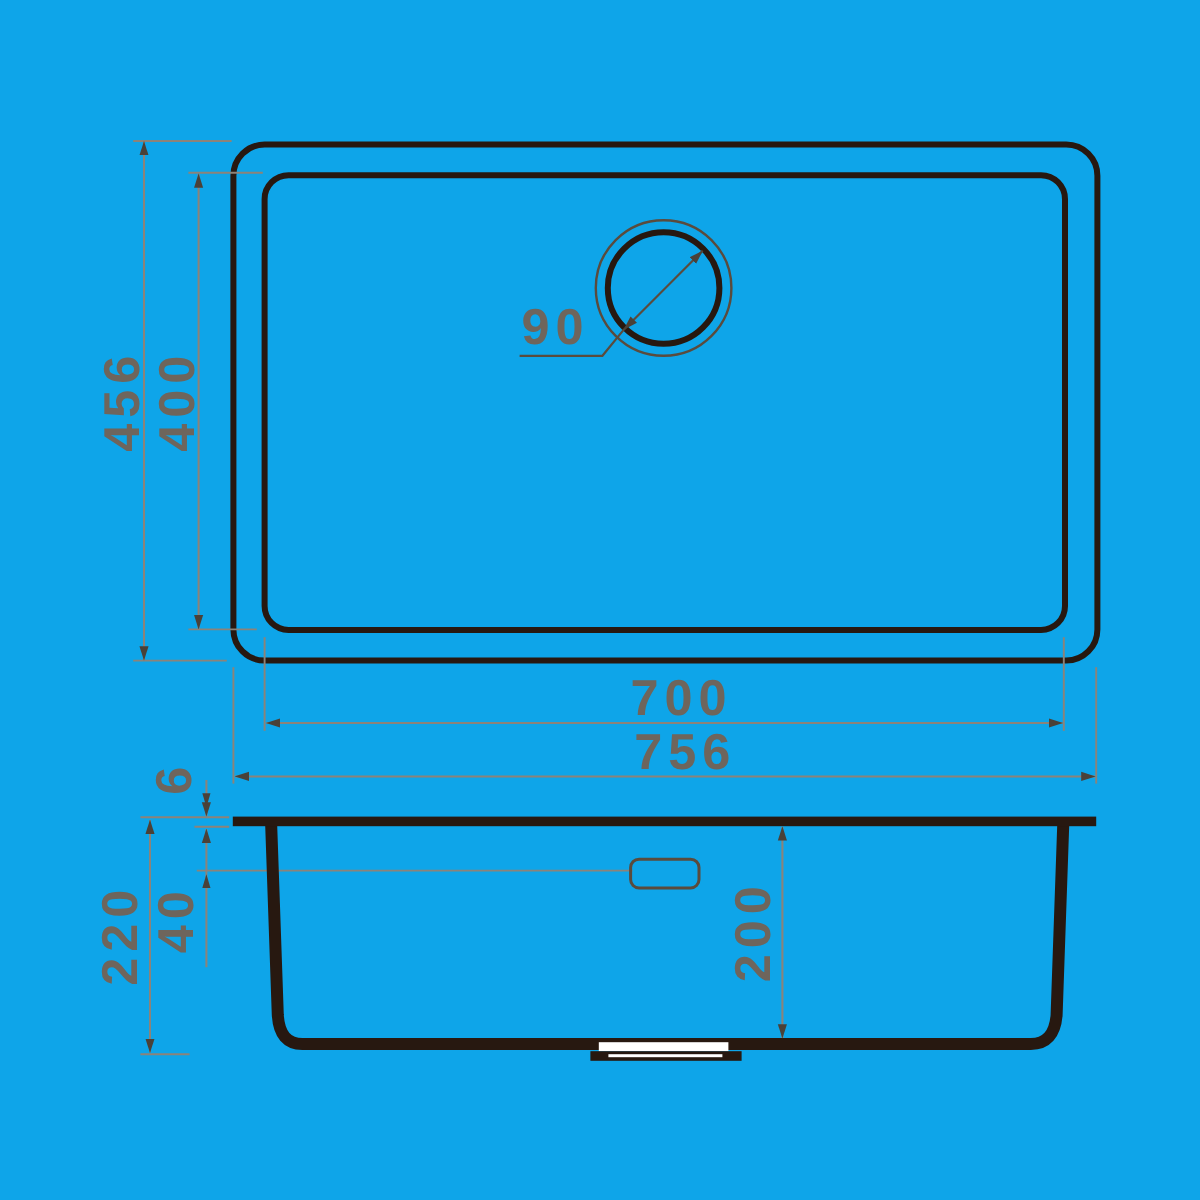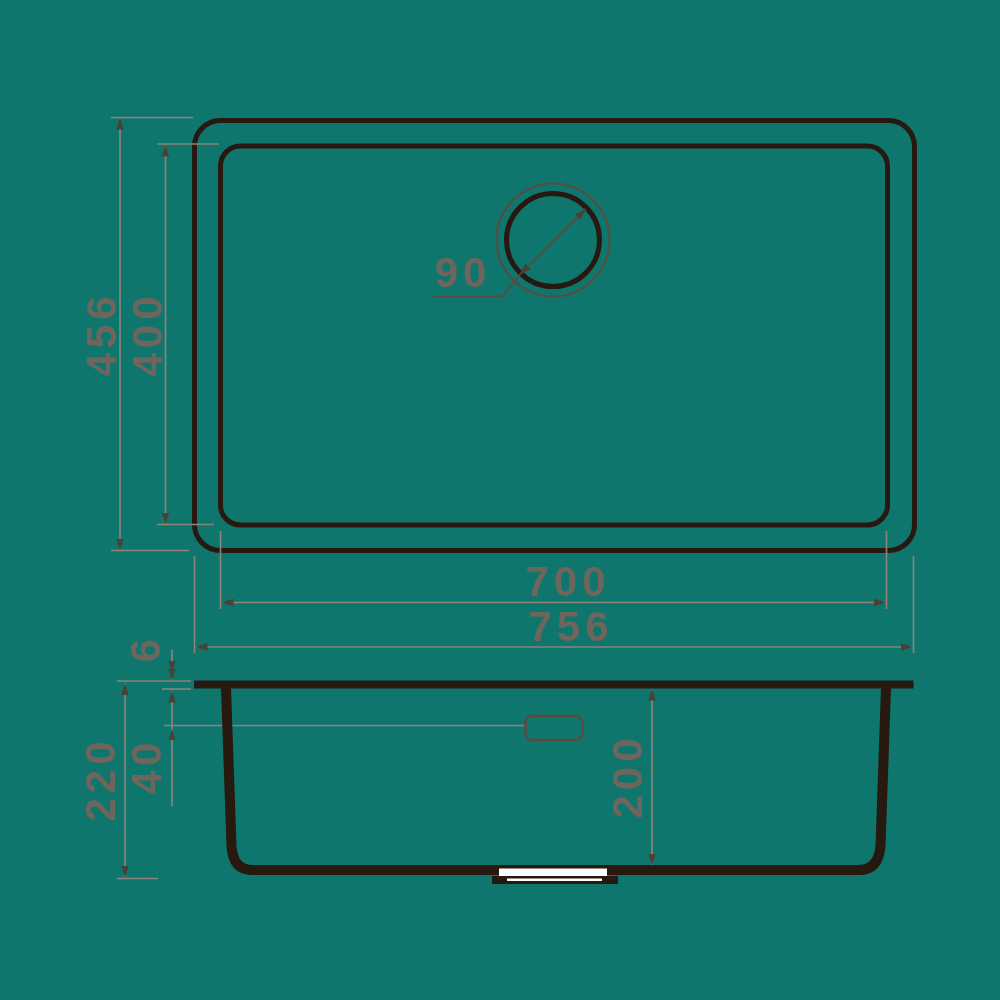--- a/index.html
+++ b/index.html
@@ -1,17 +1,17 @@
 <!DOCTYPE html>
 <html><head>
 <meta charset="utf-8">
 <style>
   html,body{margin:0;padding:0;background:#ffffff;}
   #canvas{
-    position:relative;width:1000px;height:1000px;background:#0f766e;
+    position:relative;width:1000px;height:1000px;background:#0ea5e9;
     font-family:"Liberation Sans", sans-serif;
     overflow:hidden;
   }
   svg{display:block;}
   .dark-stroke{stroke:#271810;fill:none;}
   .dark-fill{fill:#271810;stroke:none;}
   .thin-brown{stroke:#5a4b3d;fill:none;}
   .dim-line{stroke:#8c8379;stroke-width:1.7;fill:none;}
   .ext-line{stroke:#8c8379;stroke-width:1.6;fill:none;}
   .arrow-fill{fill:#4a4138;stroke:none;}

